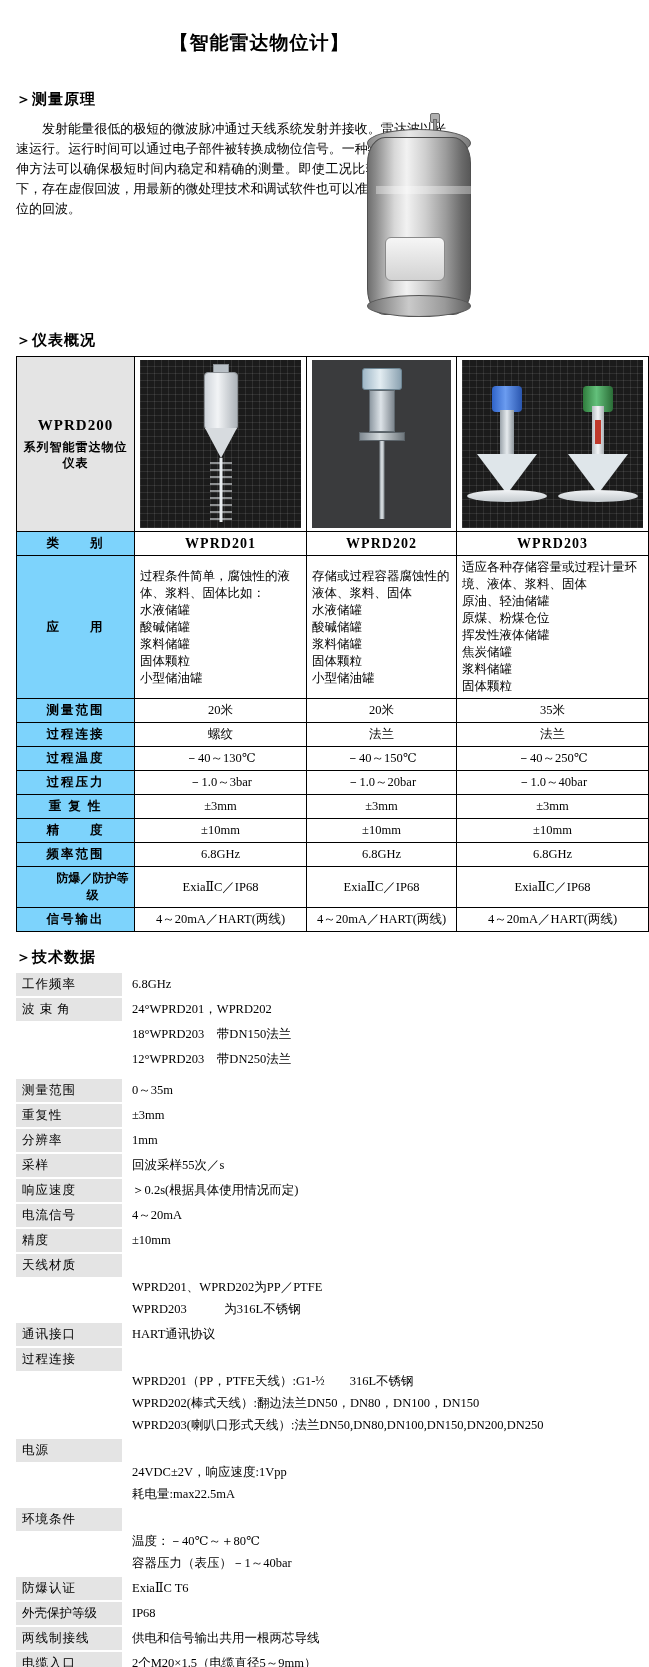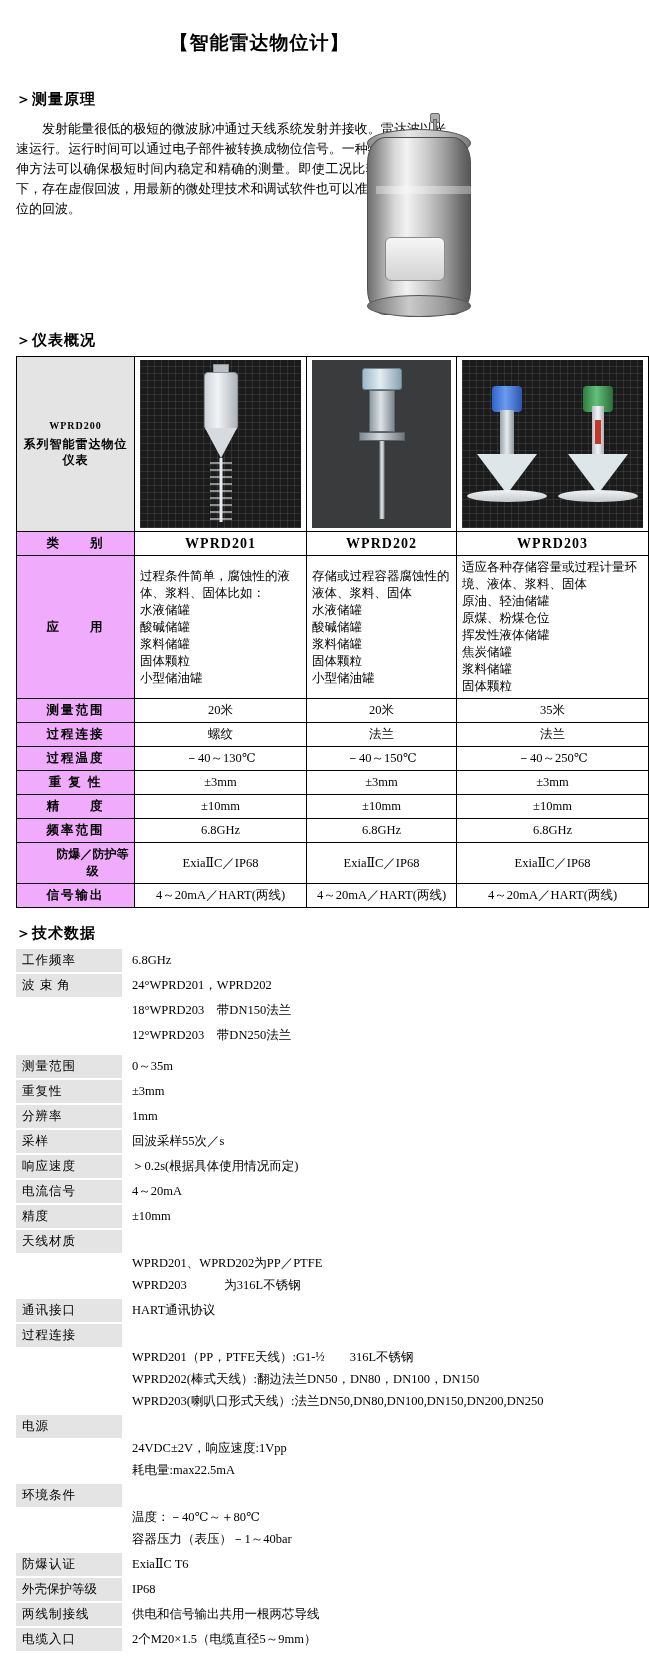--- a/index.html
+++ b/index.html
@@ -116,39 +116,39 @@
     width: 633px;
     margin: 4px 0 0 8px;
     font-size: 12.5px;
   }
   table.grid td, table.grid th {
     border: 1px solid #000;
     padding: 3px 5px;
     vertical-align: middle;
   }
   .cell-head {
-    background: #f0abfc;
+    background: #7dd3fc;
     text-align: center;
     font-weight: bold;
     letter-spacing: 2px;
   }
   .cell-center { text-align: center; }
   .cell-app {
     font-size: 12.5px;
     line-height: 17px;
     vertical-align: top;
     padding: 5px 6px;
   }
   .prod-name {
     text-align: center;
     font-weight: bold;
     letter-spacing: 1px;
     background: #e4e4e4;
   }
-  .prod-name .big { font-size: 10px; display: block; margin-bottom: 5px; }
+  .prod-name .big { font-size: 15px; display: block; margin-bottom: 5px; }
   .prod-name .sml { font-size: 12px; display: block; line-height: 16px; }
   .model-head { font-weight: bold; font-size: 14px; text-align: center; letter-spacing: 1px; }
 
   
   .photo-cell { padding: 0; background: #fff; height: 170px; }
   .photo {
     width: 100%; height: 168px;
     position: relative;
     overflow: hidden;
   }
@@ -397,20 +397,26 @@
       <td class="cell-center">法兰</td>
     </tr>
 
     <tr>
       <td class="cell-head">过程温度</td>
       <td class="cell-center">－40～130℃</td>
       <td class="cell-center">－40～150℃</td>
       <td class="cell-center">－40～250℃</td>
     </tr>
 
+    <tr>
+      <td class="cell-head">过程压力</td>
+      <td class="cell-center">－1.0～3bar</td>
+      <td class="cell-center">－1.0～20bar</td>
+      <td class="cell-center">－1.0～40bar</td>
+    </tr>
 
     <tr>
       <td class="cell-head">重 复 性</td>
       <td class="cell-center">±3mm</td>
       <td class="cell-center">±3mm</td>
       <td class="cell-center">±3mm</td>
     </tr>
 
     <tr>
       <td class="cell-head">精　　度</td>

